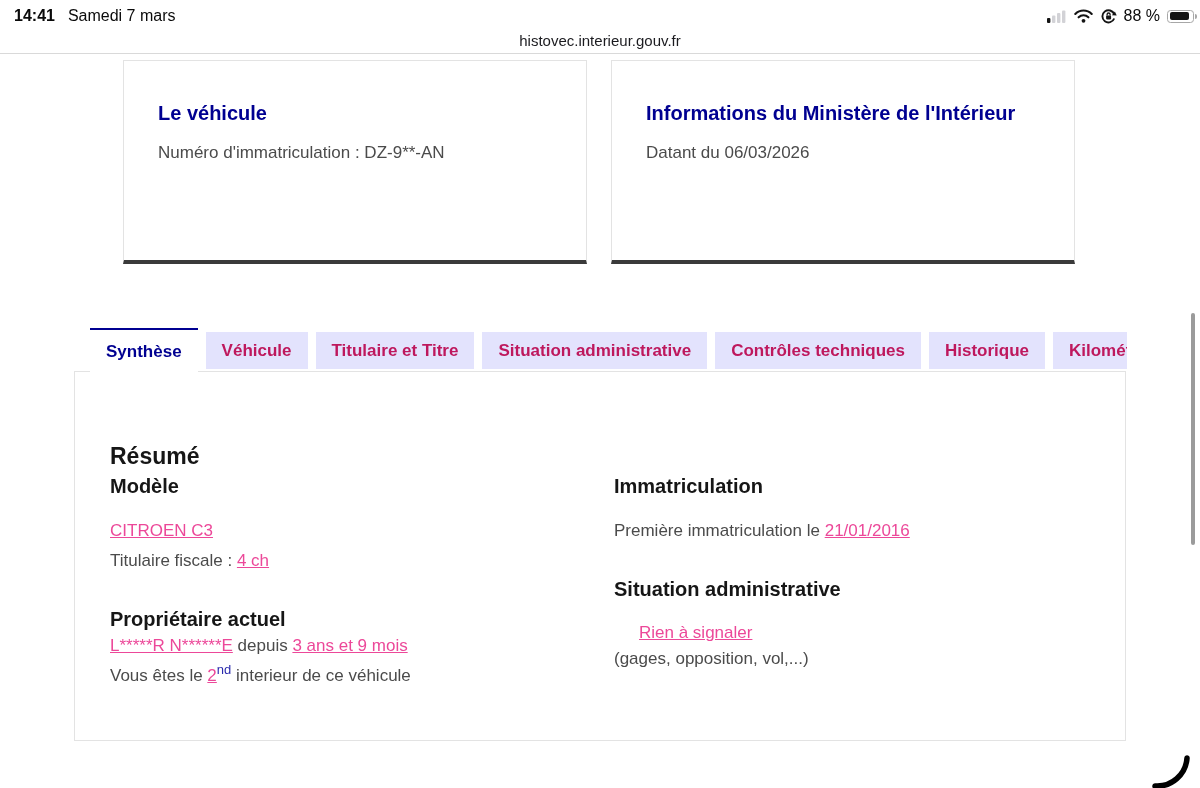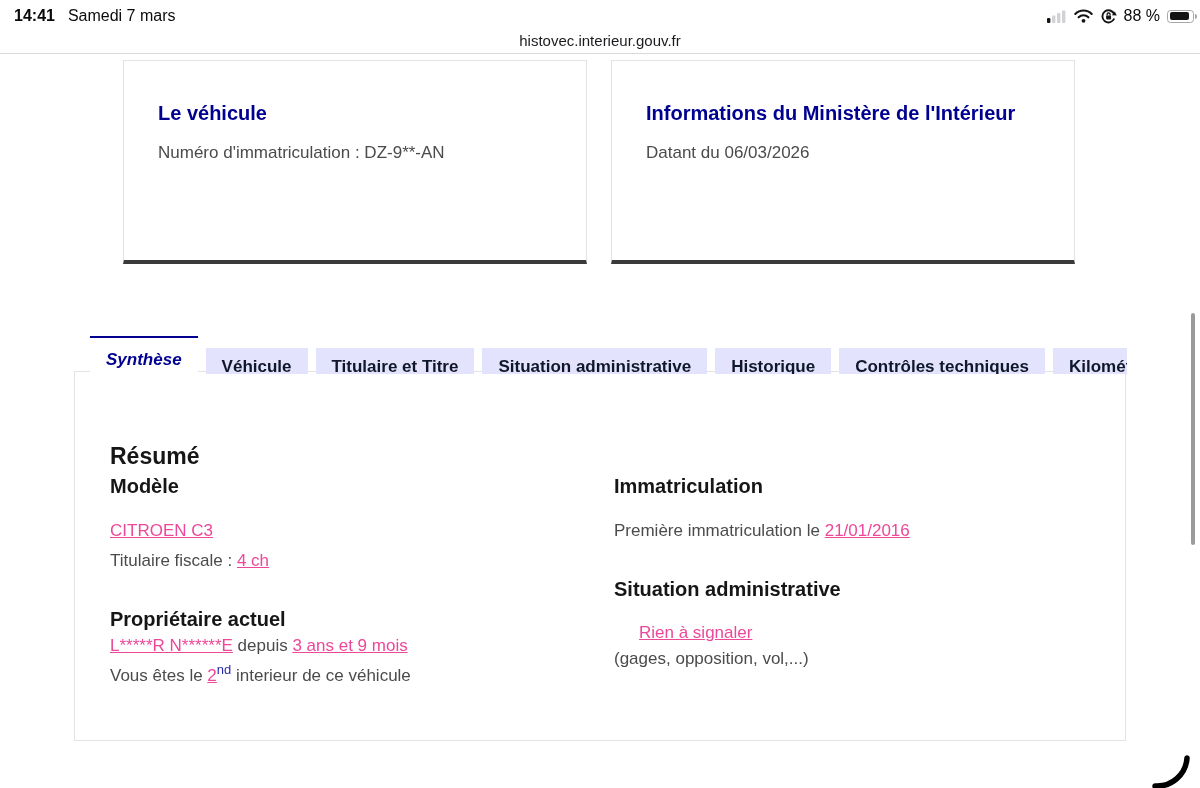--- a/index.html
+++ b/index.html
@@ -23,22 +23,22 @@
           border:1px solid #e3e3e3; border-bottom:4px solid #3a3a3a; padding:37px 34px 0 34px; }
   .card-1 { left:123px; }
   .card-2 { left:611px; }
   .card-title { font-size:20px; font-weight:700; color:#000091; line-height:30px; margin-bottom:13px; }
   .card-line { font-size:17px; color:#4b4b4b; line-height:24px; }
 
   
   .tabs { position:absolute; left:90px; top:328px; width:1037px; height:46px; overflow:hidden;
           display:flex; gap:8px; white-space:nowrap; z-index:3; }
   .tab { flex:0 0 auto; display:flex; align-items:center; padding:0 16px; font-size:17px; font-weight:700;
-         color:#0f172a; background:#e3e3fd; height:37px; margin-top:20px; cursor:pointer; }
-  .tab.active { background:#fff; color:#000091; border-top:2px solid #000091; height:46px; margin-top:8px;font-style:italic; }
+         color:#be185d; background:#e3e3fd; height:37px; margin-top:4px; cursor:pointer; }
+  .tab.active { background:#fff; color:#000091; border-top:2px solid #000091; height:46px; margin-top:0; }
 
   
   .panel { position:absolute; left:74px; top:371px; width:1052px; height:370px; background:#fff;
            border:1px solid #e3e3e3; z-index:1; }
   .panel .abs { position:absolute; }
   .h-resume { left:35px; top:33px; font-size:23px; font-weight:700; color:#161616; }
   .h-sec { font-size:20px; font-weight:700; color:#161616; }
   .body-line { font-size:17px; color:#4b4b4b; }
   .blue { color:#ec4899;text-decoration:underline; }
   sup.ord { font-size:13px; vertical-align:super; color:#2a2aad; }
@@ -92,22 +92,22 @@
 <div class="card card-2">
   <div class="card-title">Informations du Ministère de l'Intérieur</div>
   <div class="card-line">Datant du 06/03/2026</div>
 </div>
 
 <div class="tabs">
   <div class="tab active">Synthèse</div>
   <div class="tab">Véhicule</div>
   <div class="tab">Titulaire et Titre</div>
   <div class="tab">Situation administrative</div>
+  <div class="tab">Contrôles techniques</div>
   <div class="tab">Historique</div>
-  <div class="tab">Contrôles techniques</div>
   <div class="tab">Kilométrage</div>
 </div>
 
 <div class="panel">
   <div class="abs h-resume" style="left:35px; top:33px;margin-top:38px;">Résumé</div>
 
   <div class="abs h-sec" style="left:35px; top:103px;">Modèle</div>
   <div class="abs body-line blue" style="left:35px; top:149px;">CITROEN C3</div>
   <div class="abs body-line" style="left:35px; top:179px;"><span>Titulaire fiscale : </span><span class="blue">4 ch</span></div>
 

